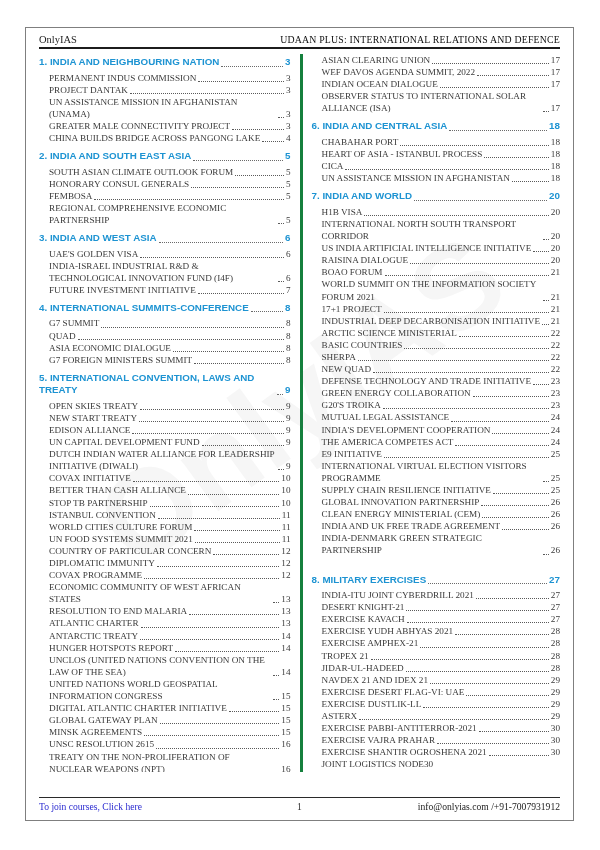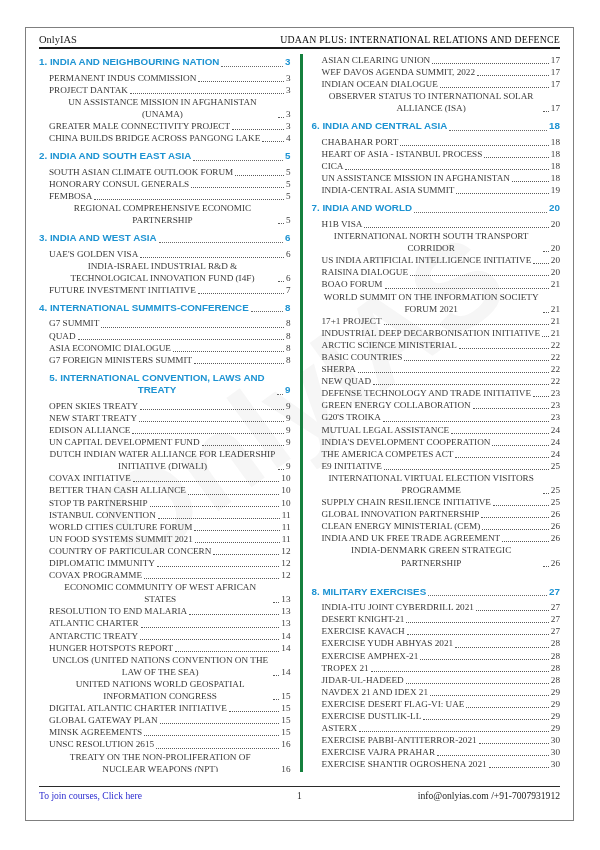--- a/index.html
+++ b/index.html
@@ -9,41 +9,41 @@
     padding:6px 13px 26px 13px;overflow:hidden;
   }
   .header{
     display:flex;justify-content:space-between;align-items:flex-end;
     border-bottom:2px solid #1c1c1c;padding-bottom:2px;
     font-family:"Liberation Serif",serif;
   }
   .header-left{font-size:10.5px;color:#1f1f1f;}
   .header-right{font-size:9.8px;font-weight:normal;color:#101010;letter-spacing:.2px;}
   .columns{display:flex;margin-top:5px;height:718px;}
-  .col{width:50%;box-sizing:border-box;overflow:hidden;text-align:center;}
+  .col{width:50%;box-sizing:border-box;overflow:hidden;}
   .col-left{padding-right:9px;}
   .col-right{border-left:3px solid #15803d;padding-left:9px;}
   .entry{
     display:flex;align-items:flex-end;
     font-family:"Liberation Serif",serif;font-size:9.2px;line-height:12.1px;color:#3a3a3a;
   }
   .entry .lbl{flex:0 1 auto;}
   .entry .dots{flex:1 1 6px;min-width:6px;border-bottom:1.3px dotted #5a5a5a;margin:0 2px 2px 2px;}
   .entry .pg{flex:0 0 auto;}
   .entry.item{padding-left:10px;}
   .section-head{
     font-family:"Liberation Sans",sans-serif;font-weight:bold;font-size:9.8px;line-height:12.5px;
     margin:6px 0 3px 0;
   }
   .section-head .lbl,.section-head .pg{color:var(--accent);}
   .section-head .dots{border-bottom:1.3px dotted #6b6b6b;}
   .section-head.first{margin-top:2px;}
   .section-head.gap-before{margin-top:17px;}
   .footer{
-    position:absolute;left:13px;right:13px;bottom:19px;
+    position:absolute;left:13px;right:13px;bottom:8px;
     border-top:1px solid #2a2a2a;display:flex;justify-content:space-between;align-items:baseline;
     padding-top:3px;font-family:"Liberation Serif",serif;font-size:9.6px;color:#222;
   }
   .footer-left{color:#2b2bd0;}
   .footer-page{position:absolute;left:50%;transform:translateX(-50%);color:#333;}
   .watermark{
     position:absolute;top:47%;left:50%;transform:translate(-50%,-50%) rotate(-36deg);
     font-family:"Liberation Sans",sans-serif;font-weight:bold;font-size:120px;
     color:rgba(110,110,110,0.06);white-space:nowrap;pointer-events:none;user-select:none;
   }
@@ -336,25 +336,20 @@
         <div class="entry item">
           <span class="lbl">CICA</span>
           <span class="dots"></span>
           <span class="pg">18</span>
         </div>
         <div class="entry item">
           <span class="lbl">UN ASSISTANCE MISSION IN AFGHANISTAN</span>
           <span class="dots"></span>
           <span class="pg">18</span>
         </div>
-        <div class="entry item">
-          <span class="lbl">INDIA-CENTRAL ASIA SUMMIT</span>
-          <span class="dots"></span>
-          <span class="pg">19</span>
-        </div>
         <div class="entry section-head">
           <span class="lbl">7. INDIA AND WORLD</span>
           <span class="dots"></span>
           <span class="pg">20</span>
         </div>
         <div class="entry item">
           <span class="lbl">H1B VISA</span>
           <span class="dots"></span>
           <span class="pg">20</span>
         </div>

